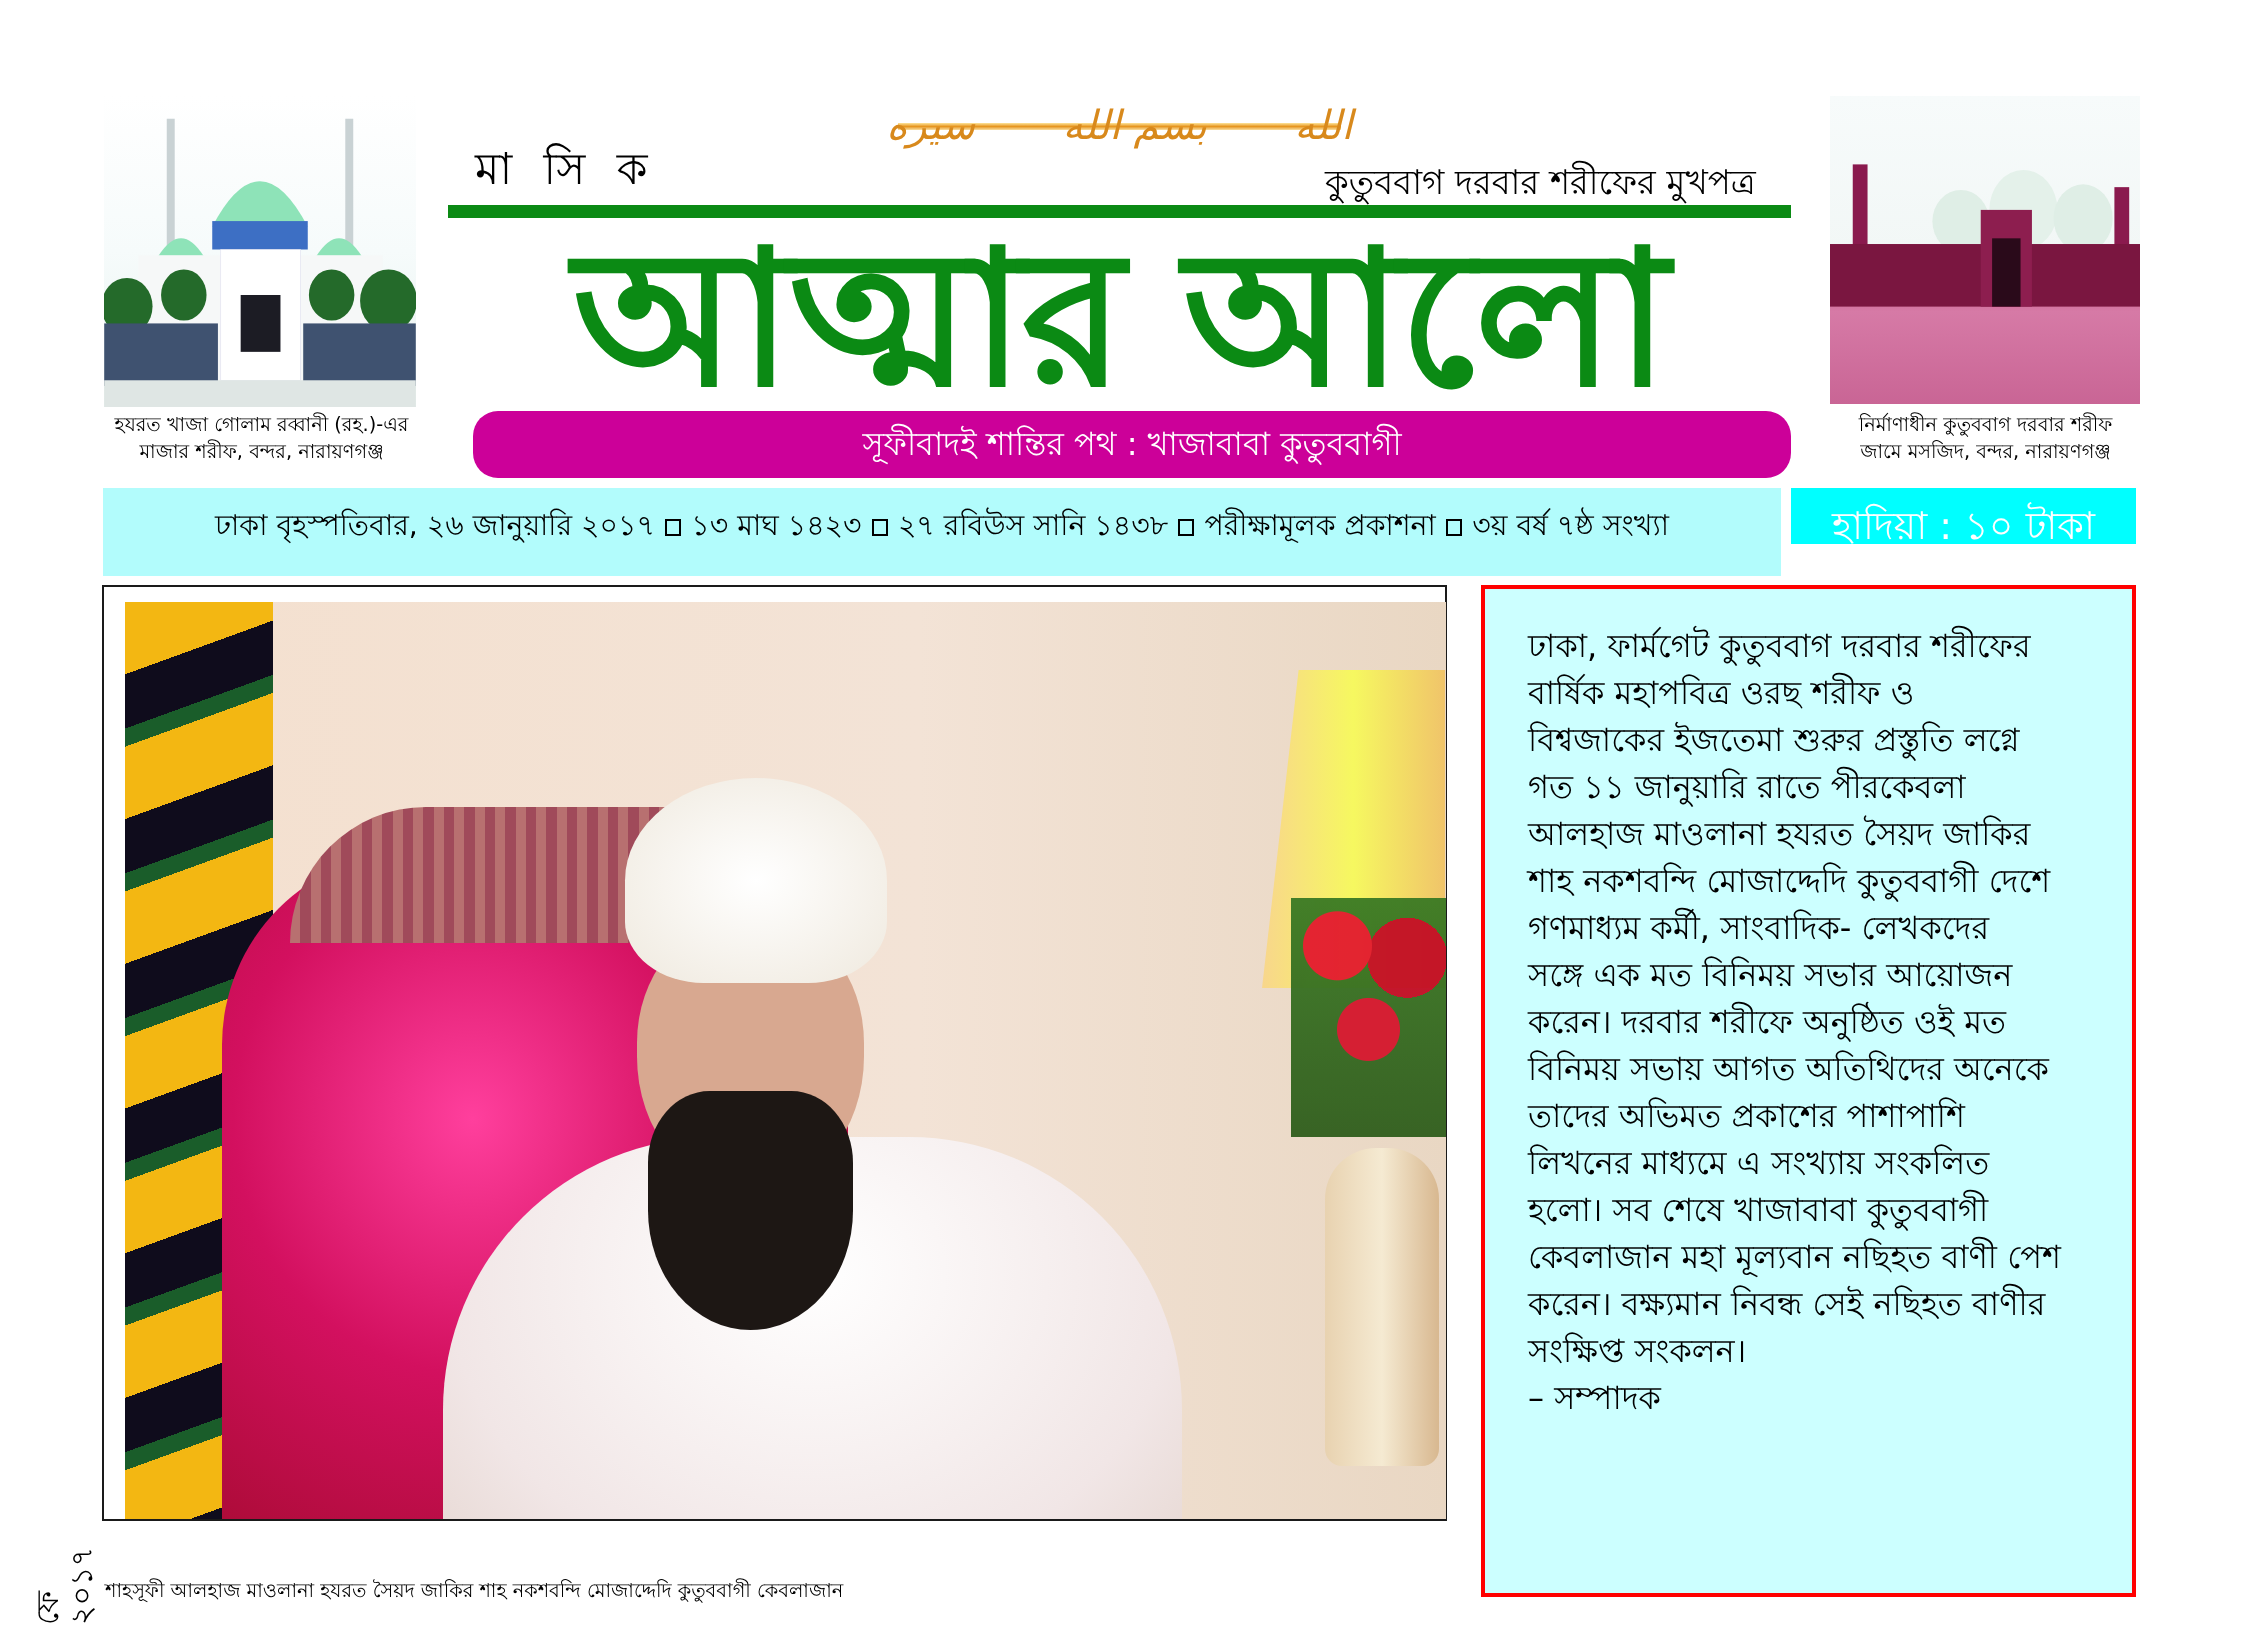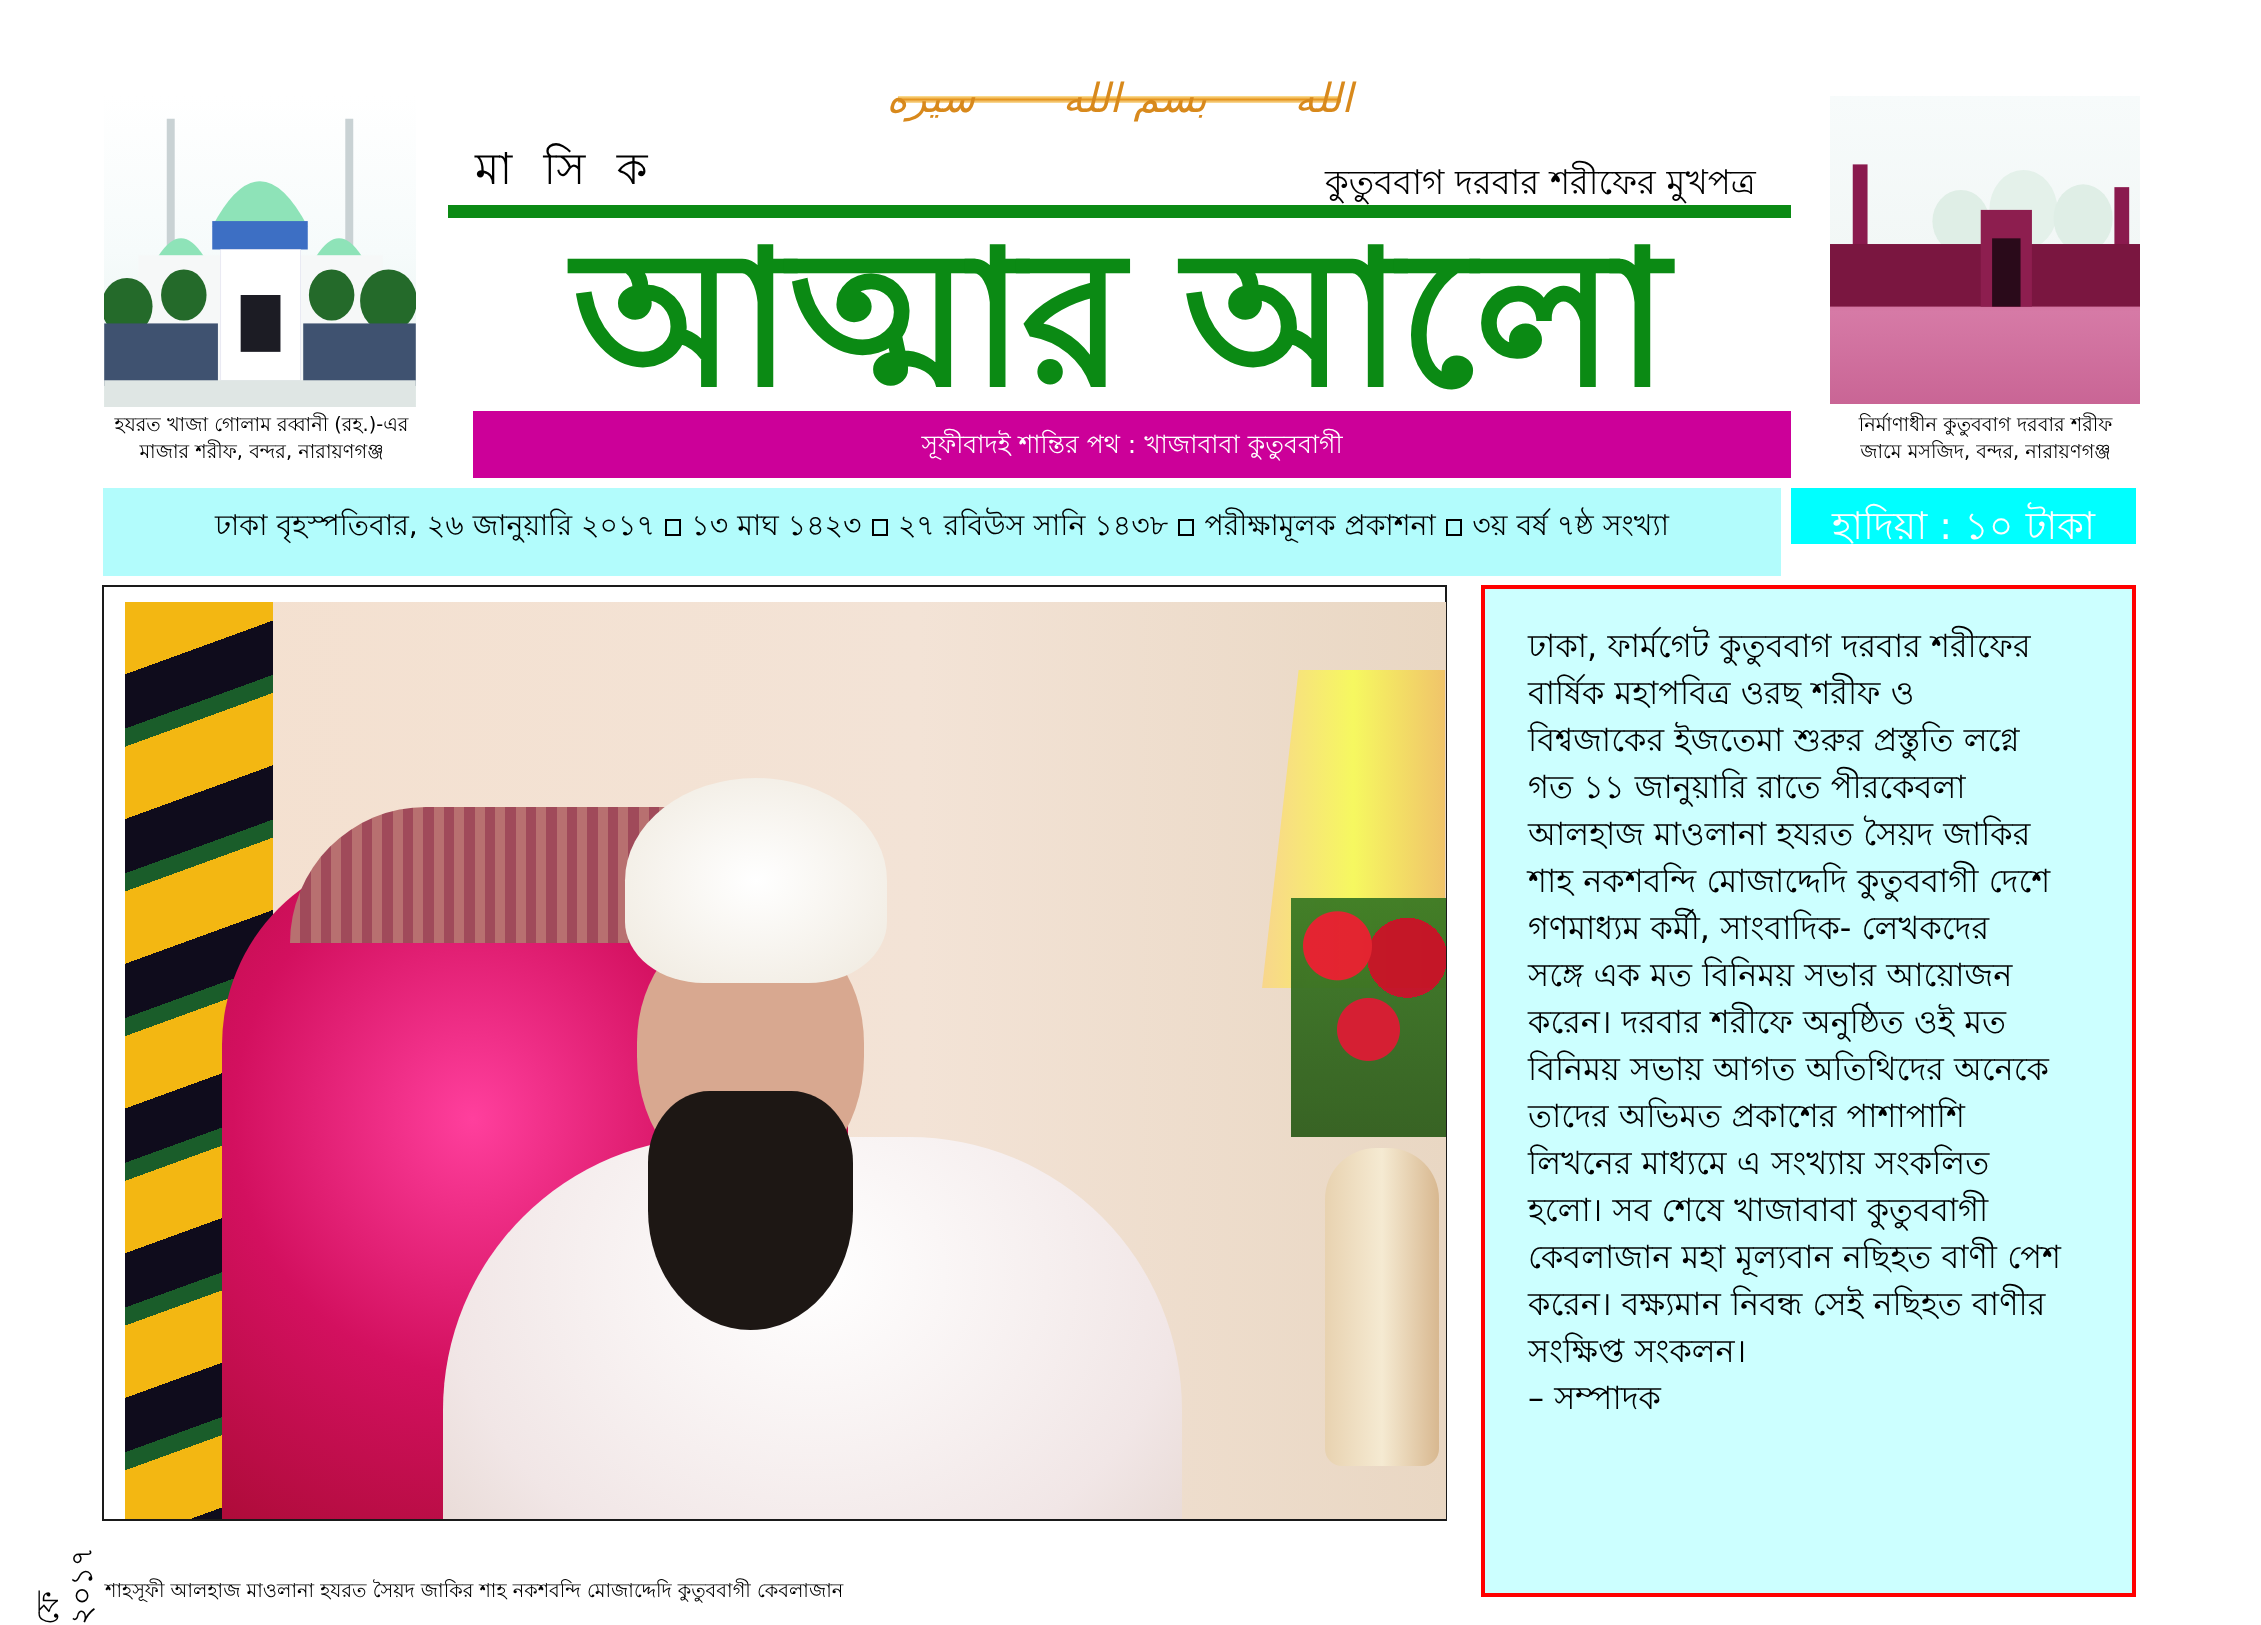--- a/index.html
+++ b/index.html
@@ -10,37 +10,37 @@
   
   .img-box { position: absolute; overflow: hidden; }
   .mosque-left { left: 104px; top: 96px; width: 312px; height: 311px;
     background: linear-gradient(#ffffff 0%, #f6fbfb 50%, #e8f2ef 100%); }
   .mosque-right { left: 1830px; top: 96px; width: 310px; height: 308px;
     background: linear-gradient(#f7fbfb 0%, #f2f7f6 50%, #b8426f 52%, #d67aa6 70%, #c96595 100%); }
 
   .caption-small { position: absolute; text-align: center; font-size: 19.3px; line-height: 27px; }
 
   
-  .callig { left: 875px; top: 70px; width: 489px; height: 57px;
+  .callig { left: 875px; top: 97px; width: 489px; height: 57px;
     display: flex; align-items: center; justify-content: space-between; }
   .callig .bar { position: absolute; left: 23px; right: 23px; top: 26px; height: 6.8px;
     background: linear-gradient(#fde49a, #e6951f, #fbe0a0); }
   .callig .glyph { position: relative; color: #d8891c; font-family: "DejaVu Serif", serif;
     font-size: 40px; line-height: 57px; font-style: italic; padding: 0 11.4px; }
 
   .masik { left: 475px; top: 136px; font-size: 44px; letter-spacing: 10.2px; font-family: Liberation Serif, serif; }
   .mouthpiece { left: 1325px; top: 156px; width: 461px; text-align: left; font-size: 34px; }
 
   .masthead { left: 448px; top: 205px; width: 1343px; height: 202px;
     color: #0b8a14; font-size: 188px; font-weight: bold; line-height: 202px;
     text-align: center; letter-spacing: -3.4px; white-space: nowrap; overflow: hidden;
     border-top: 13.6px solid #0b8a14; box-sizing: border-box; }
 
   .slogan { left: 473px; top: 411px; width: 1318px; height: 67px; background: #cc0099;
-    color: #ffffff; font-size: 25px; line-height: 67px; text-align: center; }
+    color: #ffffff; font-size: 32px; line-height: 67px; text-align: center; border-radius: 25px; }
 
   .dateband { left: 103px; top: 488px; width: 1678px; height: 88px; background: #b2fcfc;
     font-size: 28.4px; line-height: 76px; text-align: center; white-space: nowrap; }
   .dateband .sep { display: inline-block; width: 16px; height: 17px; border: 2.3px solid #000;
     box-sizing: border-box; margin: 0 10.2px; vertical-align: -1.1px; }
 
   .price { left: 1791px; top: 488px; width: 345px; height: 56px; background: #00ffff;
     color: #ffffff; font-size: 38px; line-height: 76px; text-align: center; }
 
   

